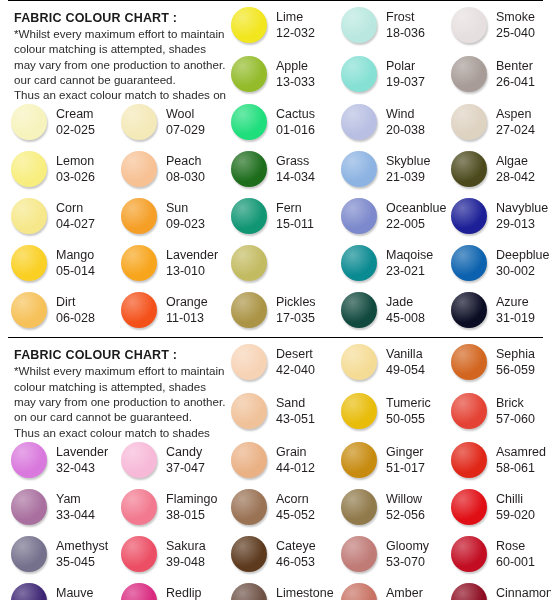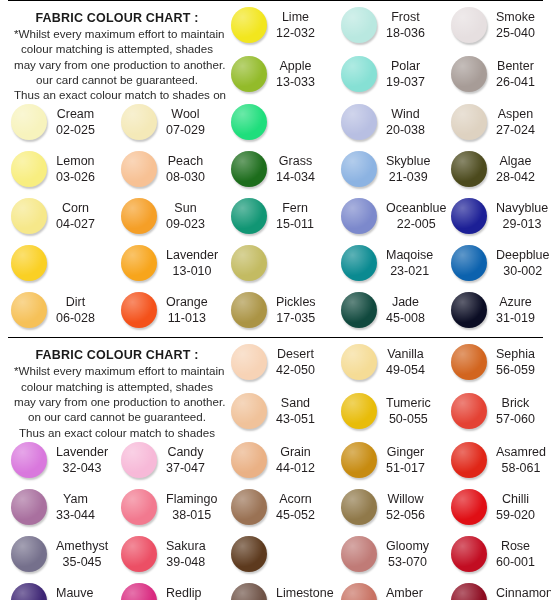--- a/index.html
+++ b/index.html
@@ -11,21 +11,20 @@
     height: 600px;
     background: #ffffff;
     font-family: "Liberation Sans", sans-serif;
     overflow: hidden;
   }
   .page {
     position: relative;
     width: 551px;
     height: 600px;
     box-sizing: border-box;
-    text-align: center;
   }
   .section {
     position: relative;
     padding: 0;
   }
   .divider {
     height: 1px;
     background: #000000;
     margin: 0 8px;
   }
@@ -192,20 +191,24 @@
           </div>
           <div class="labels">
             <div class="cname">Wool</div>
             <div class="ccode">07-029</div>
           </div>
         </div>
         <div class="cell">
           <div class="swatch-wrap">
             <div class="swatch" style="background: rgb(31, 222, 124);"></div>
           </div>
+          <div class="labels">
+            <div class="cname">Cactus</div>
+            <div class="ccode">01-016</div>
+          </div>
         </div>
         <div class="cell">
           <div class="swatch-wrap">
             <div class="swatch" style="background: rgb(184, 191, 226);"></div>
           </div>
           <div class="labels">
             <div class="cname">Wind</div>
             <div class="ccode">20-038</div>
           </div>
         </div>
@@ -304,20 +307,24 @@
             <div class="swatch" style="background: rgb(28, 31, 150);"></div>
           </div>
           <div class="labels">
             <div class="cname">Navyblue</div>
             <div class="ccode">29-013</div>
           </div>
         </div>
         <div class="cell">
           <div class="swatch-wrap">
             <div class="swatch" style="background: rgb(250, 208, 36);"></div>
+          </div>
+          <div class="labels">
+            <div class="cname">Mango</div>
+            <div class="ccode">05-014</div>
           </div>
         </div>
         <div class="cell">
           <div class="swatch-wrap">
             <div class="swatch" style="background: rgb(247, 165, 28);"></div>
           </div>
           <div class="labels">
             <div class="cname">Lavender</div>
             <div class="ccode">13-010</div>
           </div>
@@ -406,21 +413,21 @@
             <div>on our card cannot be guaranteed.</div>
             <div>Thus an exact colour match to shades</div>
           </div>
         </div>
         <div class="cell">
           <div class="swatch-wrap">
             <div class="swatch" style="background: rgb(247, 211, 182);"></div>
           </div>
           <div class="labels">
             <div class="cname">Desert</div>
-            <div class="ccode">42-050</div>
+            <div class="ccode">42-040</div>
           </div>
         </div>
         <div class="cell">
           <div class="swatch-wrap">
             <div class="swatch" style="background: rgb(245, 220, 150);"></div>
           </div>
           <div class="labels">
             <div class="cname">Vanilla</div>
             <div class="ccode">49-054</div>
           </div>
@@ -565,20 +572,24 @@
             <div class="swatch" style="background: rgb(236, 79, 101);"></div>
           </div>
           <div class="labels">
             <div class="cname">Sakura</div>
             <div class="ccode">39-048</div>
           </div>
         </div>
         <div class="cell">
           <div class="swatch-wrap">
             <div class="swatch" style="background: rgb(93, 58, 30);"></div>
+          </div>
+          <div class="labels">
+            <div class="cname">Cateye</div>
+            <div class="ccode">46-053</div>
           </div>
         </div>
         <div class="cell">
           <div class="swatch-wrap">
             <div class="swatch" style="background: rgb(192, 123, 119);"></div>
           </div>
           <div class="labels">
             <div class="cname">Gloomy</div>
             <div class="ccode">53-070</div>
           </div>

